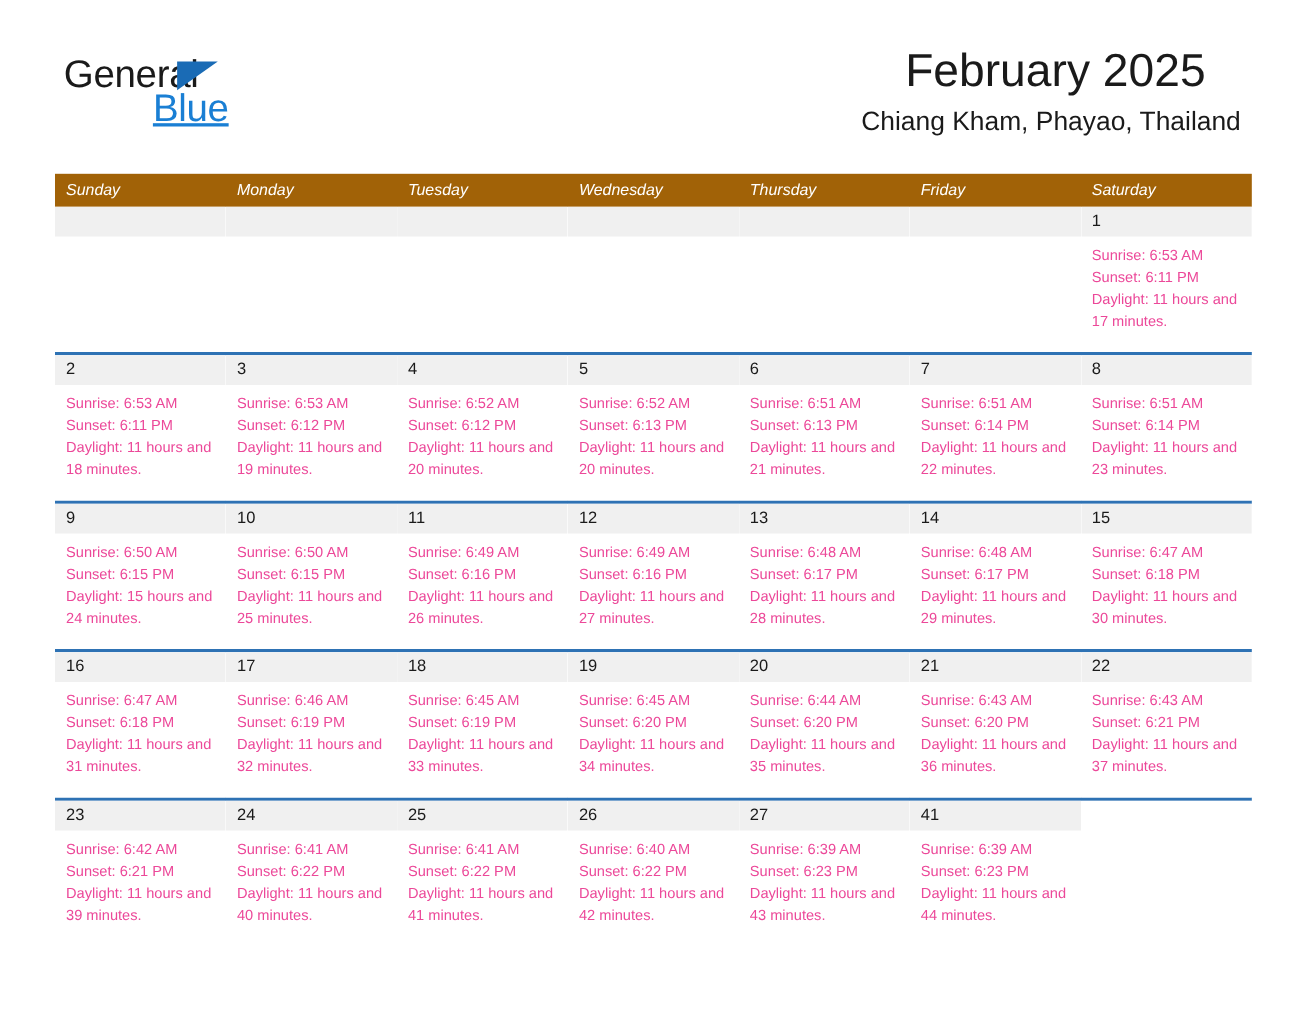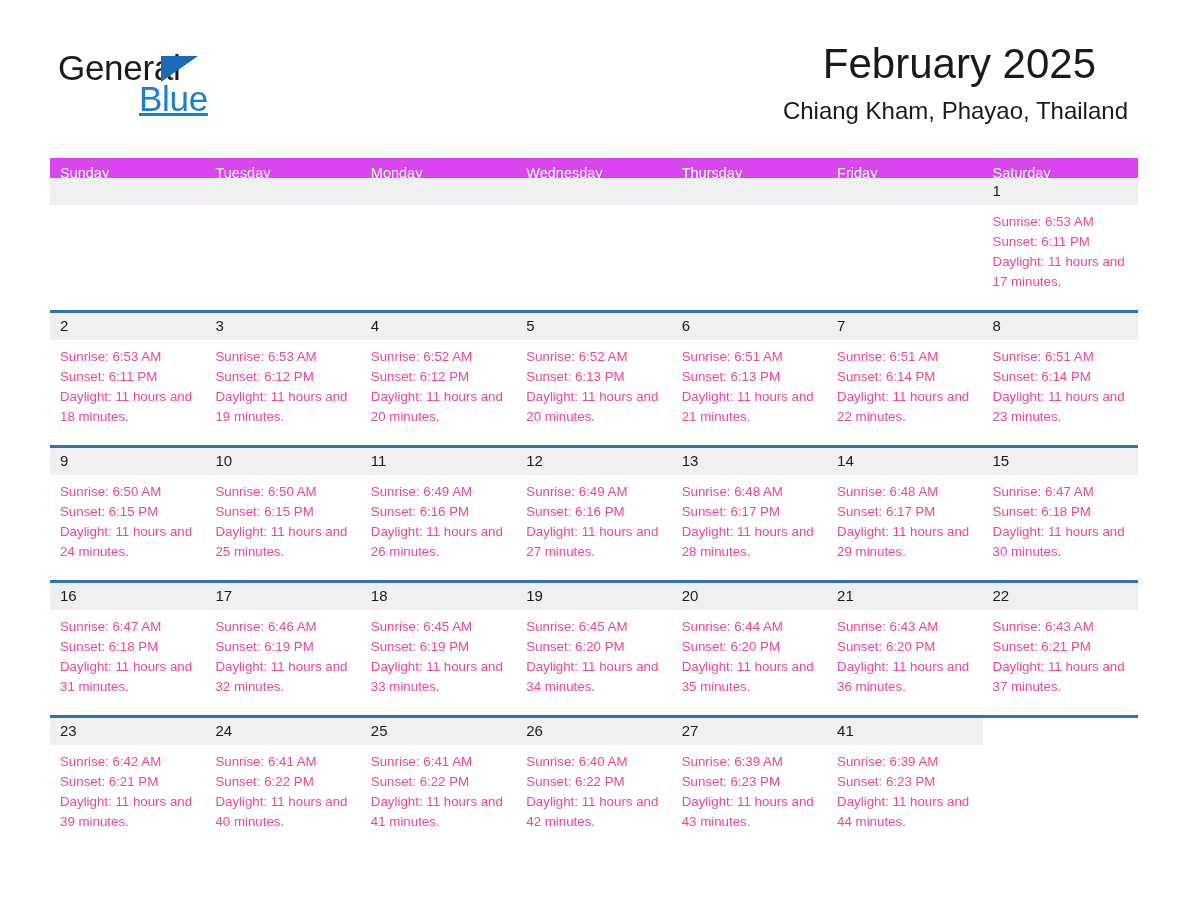--- a/index.html
+++ b/index.html
@@ -94,22 +94,23 @@
   
   .calendar {
     position: absolute;
     left: 50px;
     top: 158px;
     width: 1088px;
   }
 
   .weekdays {
     display: flex;
-    background: #d946ef;
-    height: 20px;
+    background: #a16207;
+    height: 30px;
+    font-style: italic;
   }
   .weekday {
     flex: 1 1 0;
     color: #ffffff;
     font-size: 14.5px;
     line-height: 30px;
     padding-left: 10px;
     box-sizing: border-box;
     white-space: nowrap;
     overflow: hidden;
@@ -173,22 +174,22 @@
     <div class="title-block">
       <h1 class="month-title">February 2025</h1>
       <h2 class="location">Chiang Kham, Phayao, Thailand</h2>
     </div>
 
   </div>
 
   <div class="calendar">
     <div class="weekdays">
         <div class="weekday">Sunday</div>
+        <div class="weekday">Monday</div>
         <div class="weekday">Tuesday</div>
-        <div class="weekday">Monday</div>
         <div class="weekday">Wednesday</div>
         <div class="weekday">Thursday</div>
         <div class="weekday">Friday</div>
         <div class="weekday">Saturday</div>
       </div>
     <div class="weeks-container">
         <div class="week">
           <div class="daycell empty">
             <div class="numband"></div>
           </div>
@@ -273,21 +274,21 @@
               <div class="daylight">Daylight: 11 hours and 23 minutes.</div>
             </div>
           </div>
         </div>
         <div class="week">
           <div class="daycell">
             <div class="numband">9</div>
             <div class="details">
               <div>Sunrise: 6:50 AM</div>
               <div>Sunset: 6:15 PM</div>
-              <div class="daylight">Daylight: 11 hours and 24 minutes.</div>
+              <div class="daylight">Daylight: 15 hours and 24 minutes.</div>
             </div>
           </div>
           <div class="daycell">
             <div class="numband">10</div>
             <div class="details">
               <div>Sunrise: 6:50 AM</div>
               <div>Sunset: 6:15 PM</div>
               <div class="daylight">Daylight: 11 hours and 25 minutes.</div>
             </div>
           </div>

